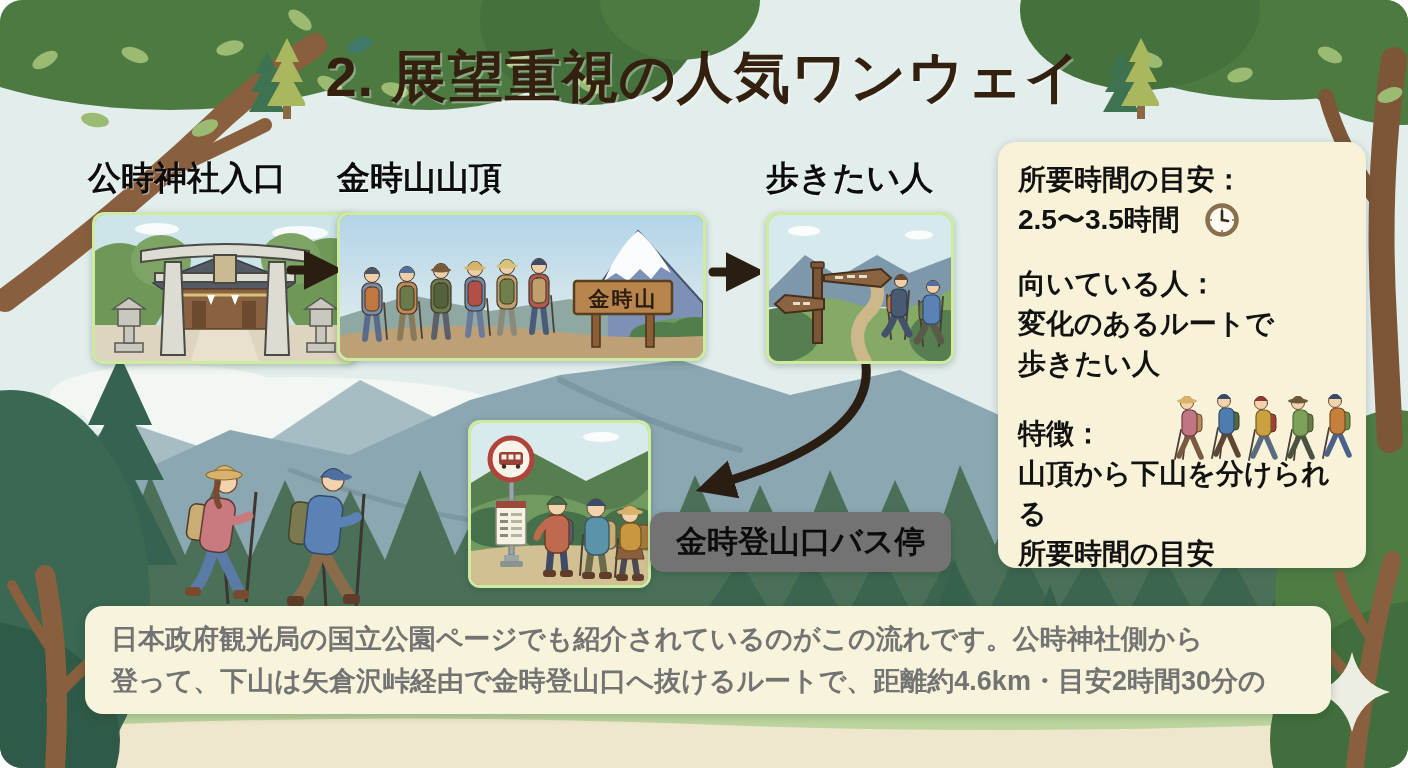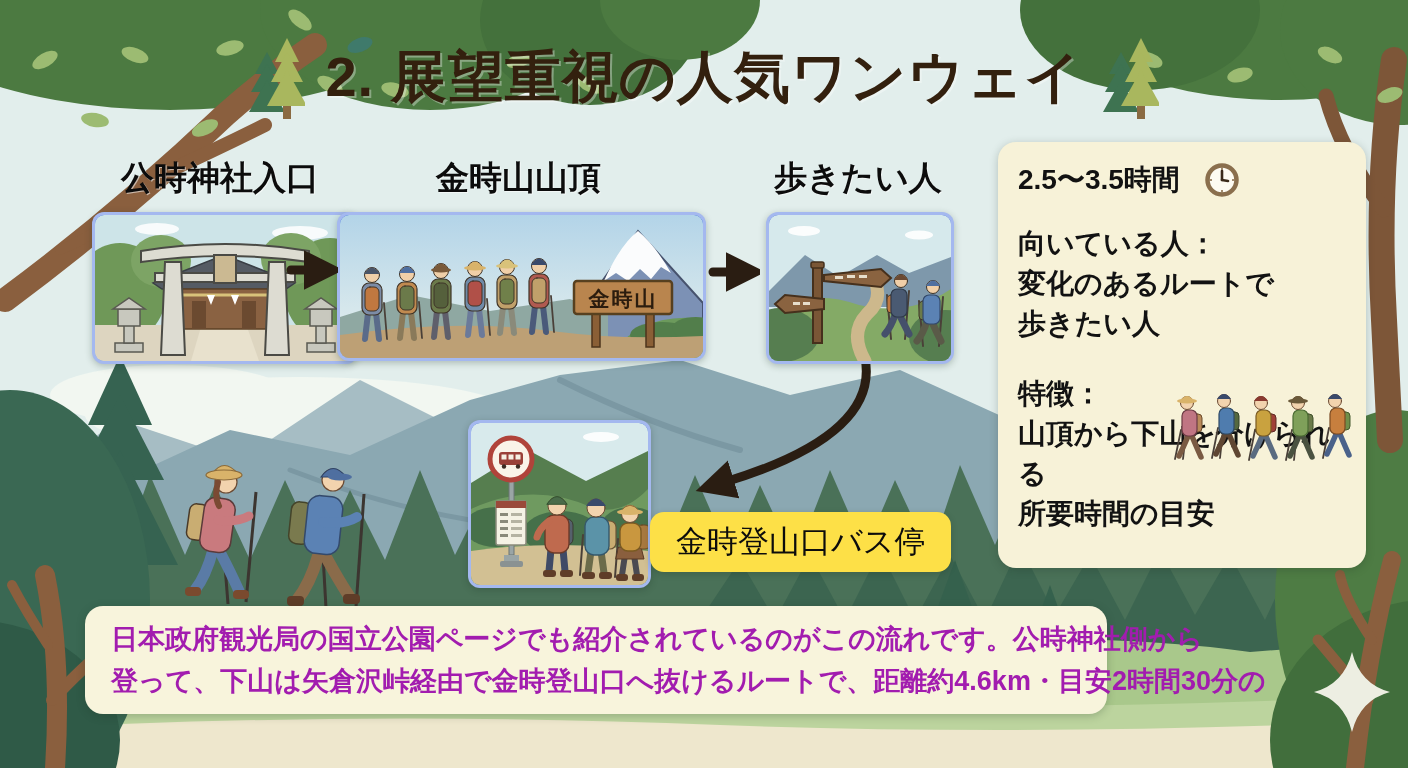--- a/index.html
+++ b/index.html
@@ -1,61 +1,62 @@
 <!DOCTYPE html>
 <html><head>
 <meta charset="utf-8">
 <style>
   html,body{margin:0;padding:0;}
   .canvas{
     position:relative;width:1408px;height:768px;overflow:hidden;
     background:#e2eeec;
     font-family:"Liberation Sans","DejaVu Sans",sans-serif;
+    border-radius:22px;
   }
   .abs{position:absolute;}
   svg{display:block;}
   .title-row{
     position:absolute;left:0;right:0;top:34px;
     display:flex;justify-content:center;align-items:center;gap:20px;z-index:3;
   }
   .title-text{
     margin:0;font-size:56px;font-weight:bold;color:#33200e;letter-spacing:1px;
     text-shadow:2px 2px 0 rgba(255,255,255,.35);white-space:nowrap;
   }
   .step-label{
-    position:absolute;top:156px;z-index:3;text-align:center;
+    position:absolute;top:156px;z-index:3;text-align:left;
     font-size:33px;font-weight:bold;color:#0c0c0c;white-space:nowrap;
     text-shadow:1px 1px 0 rgba(255,255,255,.55);
   }
   .panel{
     position:absolute;border-radius:12px;overflow:hidden;z-index:2;
     border:3px solid rgba(255,255,255,.6);
     box-shadow:0 2px 7px rgba(30,50,35,.28);
-    background:#1d4ed8;
+    background:#84cc16;
   }
   .info-panel{
     position:absolute;left:998px;top:142px;width:368px;height:426px;z-index:2;
     background:#f7f2d8;border-radius:18px;box-sizing:border-box;
     padding:18px 20px;box-shadow:0 2px 8px rgba(30,50,35,.25);
     font-size:28px;font-weight:bold;color:#121212;line-height:40px;
   }
   .info-panel .gap1{height:24px;}
   .info-panel .gap2{height:30px;}
   .val-row{display:flex;align-items:center;gap:24px;}
   .bus-pill{
     position:absolute;left:650px;top:512px;z-index:4;
-    background:#fde047;border-radius:14px;padding:9px 26px;
-    font-size:31px;font-weight:normal;color:#0c0c0c;white-space:nowrap;
+    background:#737373;border-radius:14px;padding:9px 26px;
+    font-size:31px;font-weight:bold;color:#0c0c0c;white-space:nowrap;
     box-shadow:0 2px 6px rgba(30,50,35,.25);
   }
   .footer-box{
-    position:absolute;left:85px;top:606px;width:1022px;z-index:5;
+    position:absolute;left:85px;top:606px;width:1246px;z-index:5;
     background:#f8f4dc;border-radius:18px;box-sizing:border-box;
     padding:12px 26px;box-shadow:0 2px 8px rgba(30,50,35,.25);
-    font-size:27px;font-weight:bold;color:#a21caf;line-height:42px;
+    font-size:27px;font-weight:bold;color:#737373;line-height:42px;
   }
   .footer-box div{white-space:nowrap;}
 </style>
 </head>
 <body>
 
 <div class="canvas">
 
   <svg class="abs" style="left:0;top:0;z-index:0" width="1408" height="768" viewBox="0 0 1408 768">
     <rect x="0" y="0" width="1408" height="768" fill="#e2eeec"></rect>
@@ -483,20 +484,21 @@
             <path d="M149,89 Q159,75 169,89 Z" fill="#d9b36a" stroke="#8a6a3a" stroke-width="1"></path>
             <ellipse cx="159" cy="89" rx="13" ry="3" fill="#d9b36a"></ellipse>
           </g>
       </g>
     </svg>
   </div>
 
   <div class="bus-pill">金時登山口バス停</div>
 
   <div class="info-panel">
+    <div>所要時間の目安：</div>
     <div class="val-row">
       <span>2.5〜3.5時間</span>
       <svg width="36" height="36" viewBox="0 0 36 36">
         <circle cx="18" cy="18" r="14.5" fill="#fdfbf2" stroke="#8a6f4d" stroke-width="4.5"></circle>
         <line x1="18" y1="18" x2="18" y2="9" stroke="#3a2a1a" stroke-width="2.6" stroke-linecap="round"></line>
         <line x1="18" y1="18" x2="24" y2="19" stroke="#3a2a1a" stroke-width="2.6" stroke-linecap="round"></line>
         <g stroke="#8a6f4d" stroke-width="1.6">
             <line x1="18" y1="5.5" x2="18" y2="8"></line>
             <line x1="18" y1="28" x2="18" y2="30.5"></line>
             <line x1="5.5" y1="18" x2="8" y2="18"></line>

